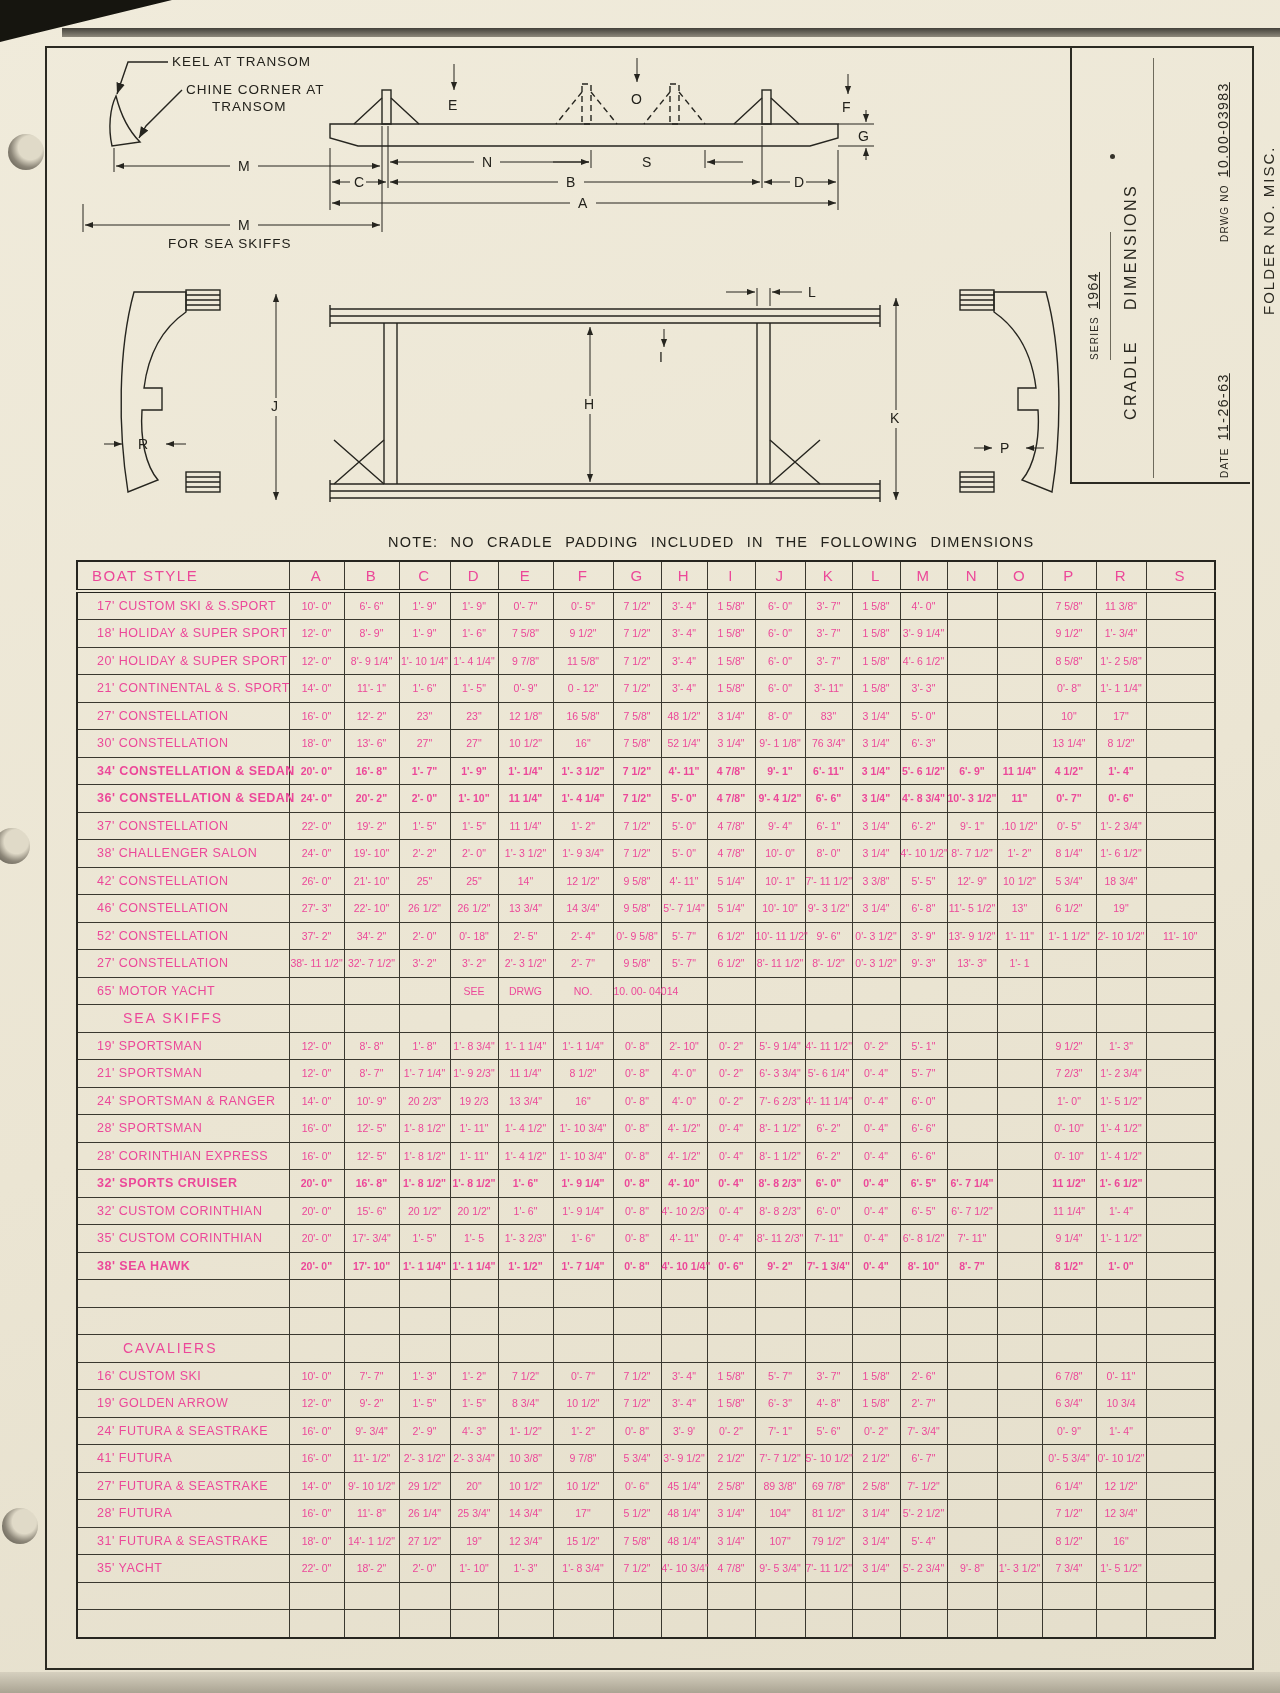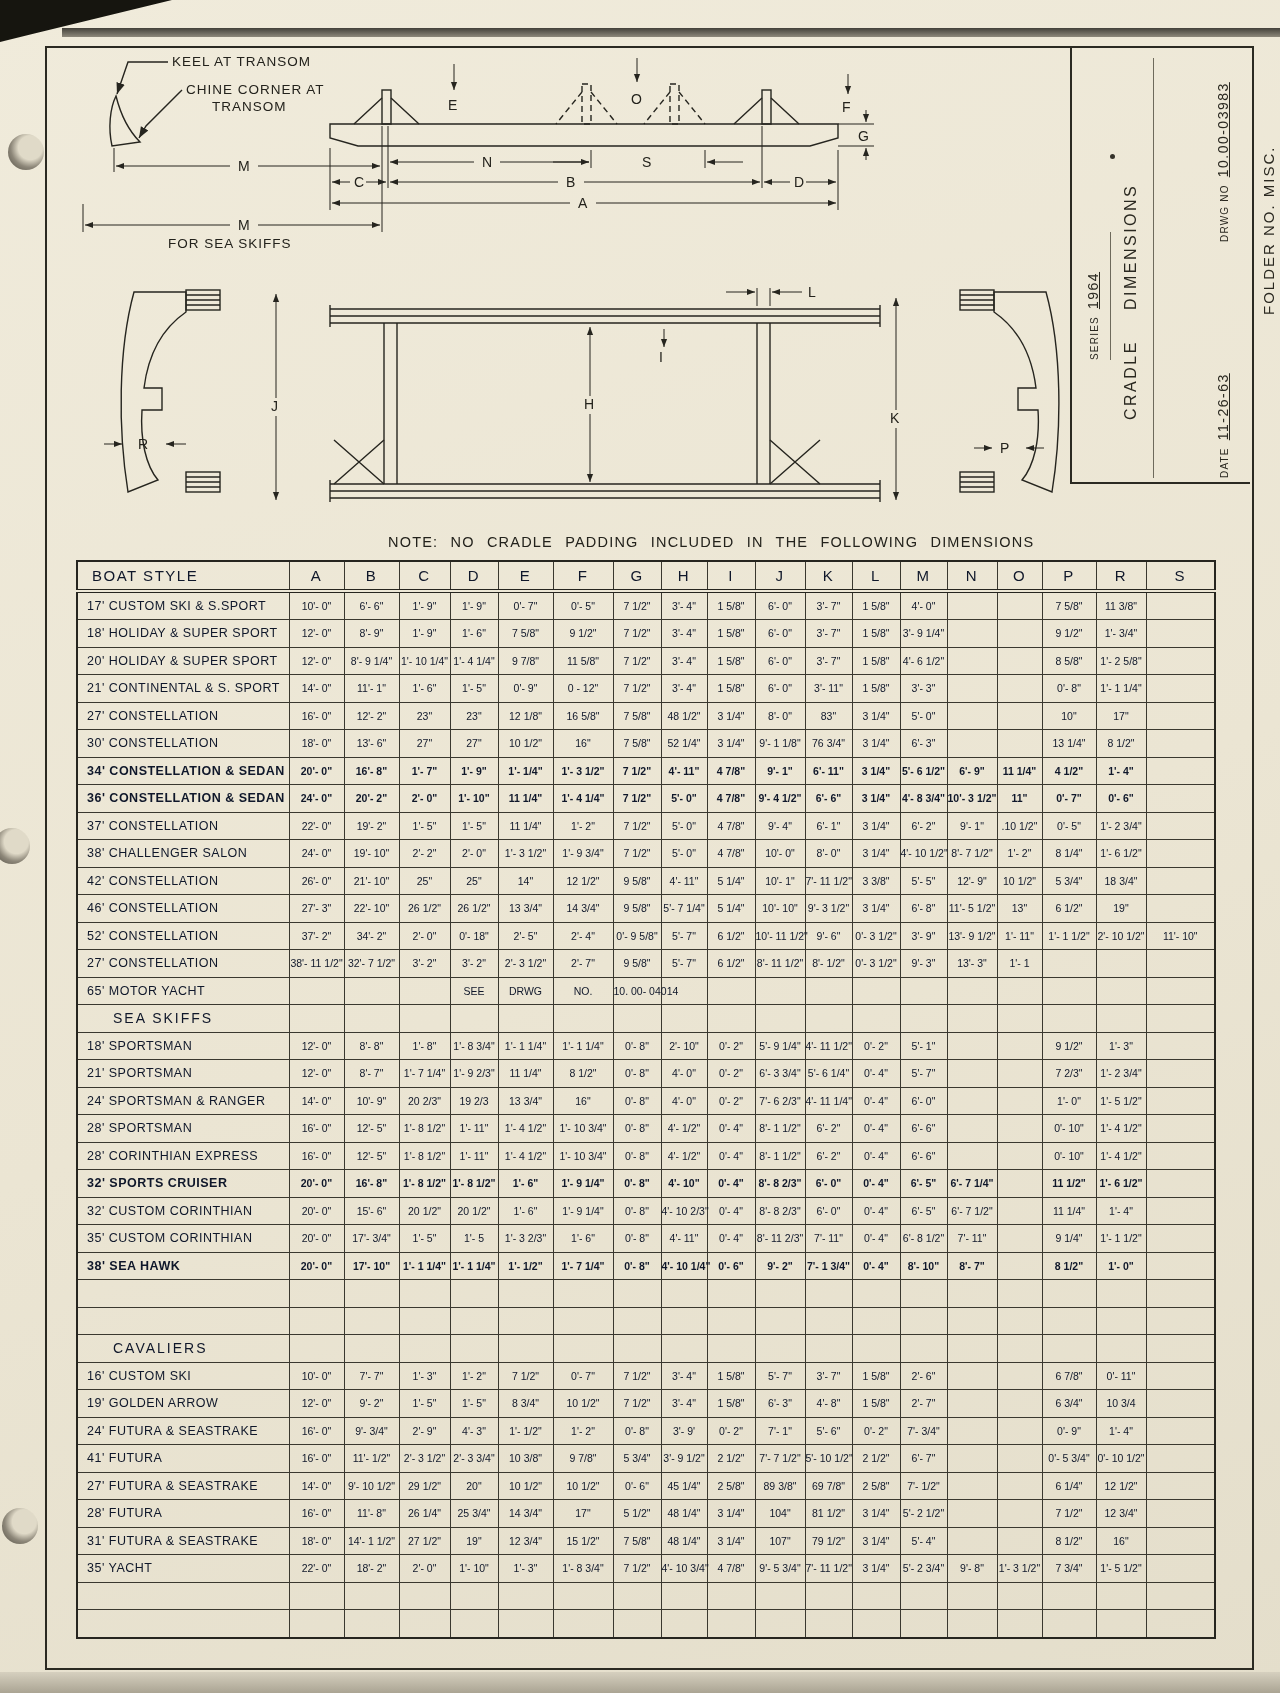--- a/index.html
+++ b/index.html
@@ -24,26 +24,26 @@
   .rot{position:absolute;transform-origin:0 0;transform:rotate(-90deg);white-space:pre;color:#2a2820;}
   .tb-small{font-size:10px;letter-spacing:1.2px;}
   .tb-val{font-size:14px;letter-spacing:1.5px;margin-left:7px;text-decoration:underline;}
   .tb-title{font-size:16px;letter-spacing:2.5px;}
   .gap{margin-left:30px;}
   .tb-folder{font-size:15px;letter-spacing:2px;}
   
   .note{left:388px;top:534px;font-size:14.5px;letter-spacing:1.2px;word-spacing:7px;color:#23221c;}
   
   table{position:absolute;left:76px;top:560px;width:1138px;table-layout:fixed;
-        border-collapse:collapse;border:2px solid #26251f;color:#0f172a;}
+        border-collapse:collapse;border:2px solid #26251f;color:#ec4899;}
   th,td{border:1px solid #3a382f;padding:0;height:26.5px;overflow:visible;}
   th{font-size:15px;font-weight:normal;letter-spacing:1.5px;border-bottom:4px double #26251f;}
   th.first{text-align:left;padding-left:14px;}
   td{font-size:10.5px;text-align:center;white-space:nowrap;}
-  td.lbl{text-align:left;padding-left:9px;font-size:12.5px;letter-spacing:.5px;white-space:nowrap;}
+  td.lbl{text-align:left;padding-left:19px;font-size:12.5px;letter-spacing:.5px;white-space:nowrap;}
   tr.bold{font-weight:bold;margin-left:36px;}
   .sec{margin-left:26px;letter-spacing:2px;font-size:14px;}
   
   svg{position:absolute;left:0;top:0;}
   .dl{font-size:14px;fill:#23221c;font-family:"Liberation Sans",sans-serif;}
   .dtxt{font-size:13.5px;fill:#23221c;letter-spacing:1px;font-family:"Liberation Sans",sans-serif;}
 </style>
 </head>
 <body>
 
@@ -591,21 +591,21 @@
         <td></td>
         <td></td>
         <td></td>
         <td></td>
         <td></td>
         <td></td>
         <td></td>
         <td></td>
       </tr>
       <tr>
-        <td class="lbl"><span>18' SPORTSMAN</span></td>
+        <td class="lbl"><span>19' SPORTSMAN</span></td>
         <td>12'- 0"</td>
         <td>8'- 8"</td>
         <td>1'- 8"</td>
         <td>1'- 8 3/4"</td>
         <td>1'- 1 1/4"</td>
         <td>1'- 1 1/4"</td>
         <td>0'- 8"</td>
         <td>2'- 10"</td>
         <td>0'- 2"</td>
         <td>5'- 9 1/4"</td>

